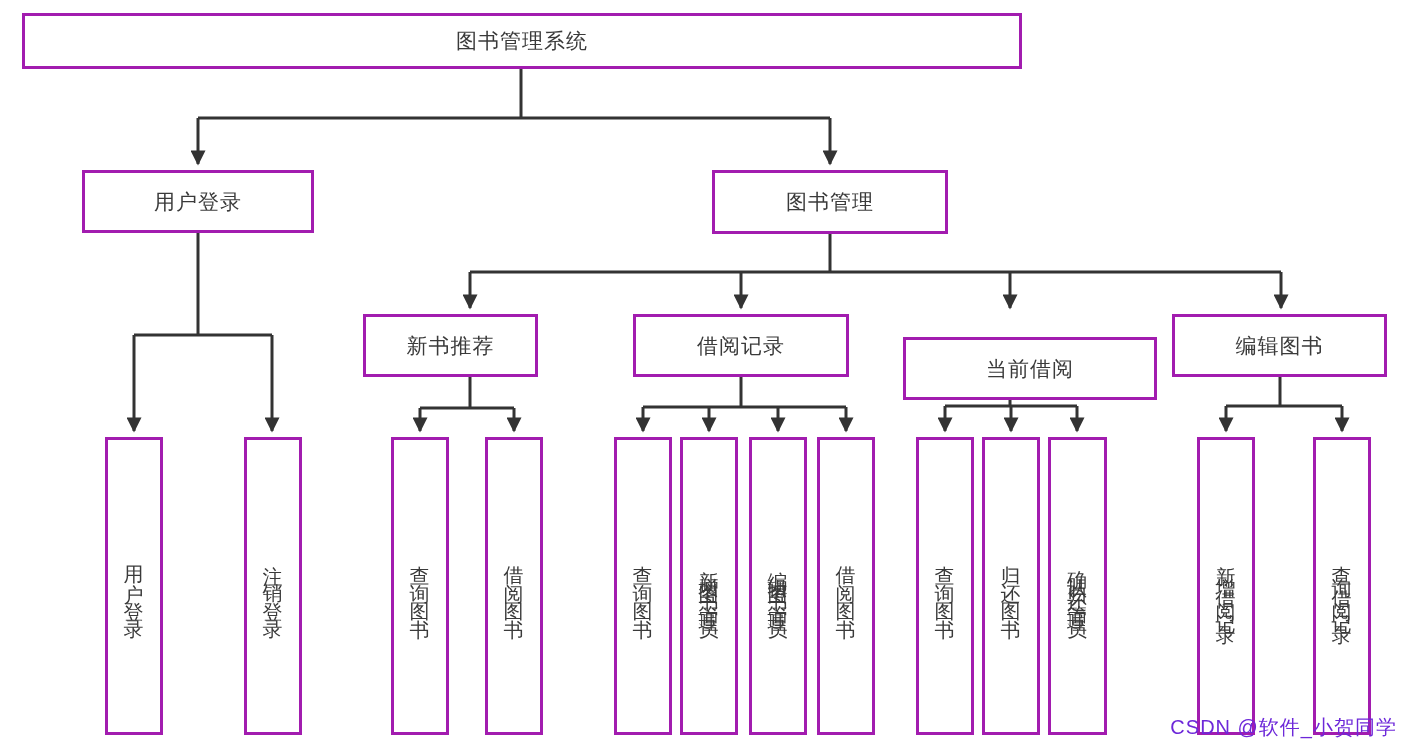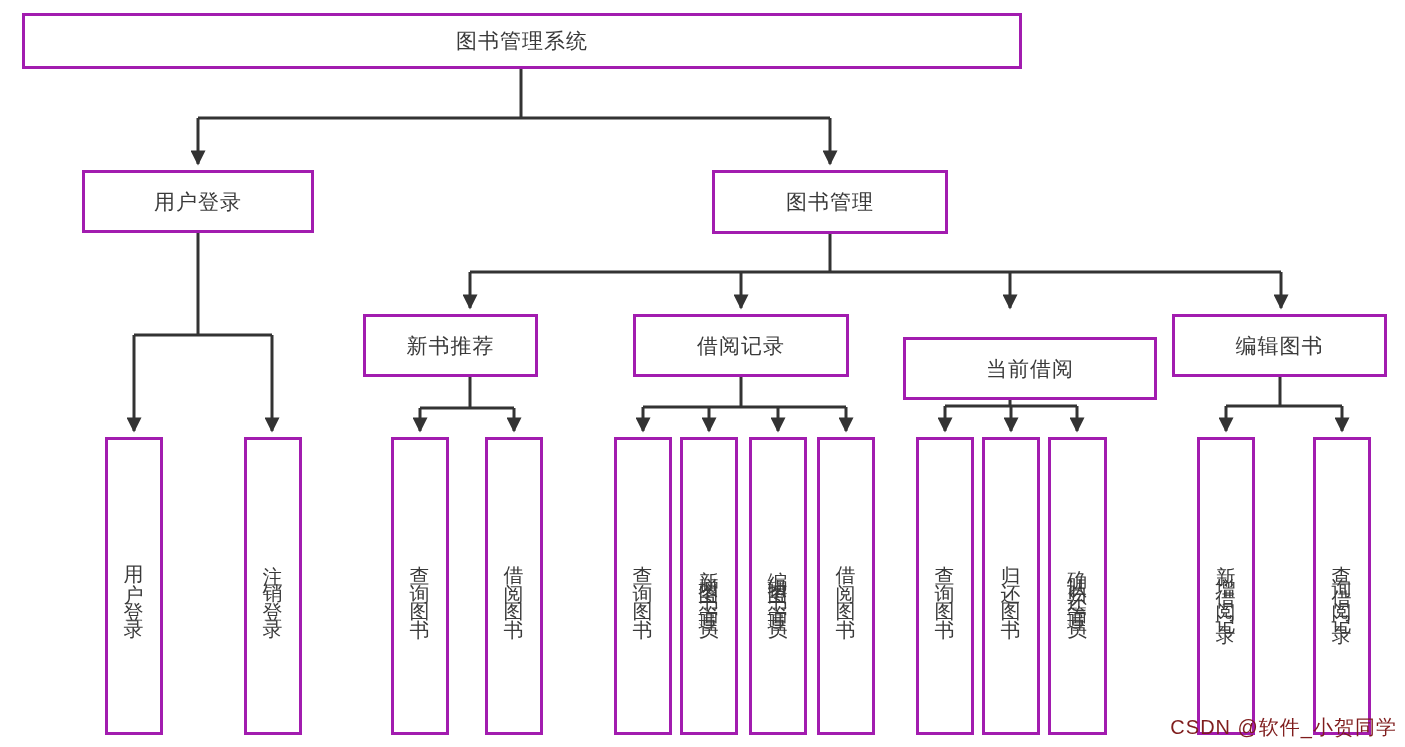--- a/index.html
+++ b/index.html
@@ -36,21 +36,21 @@
     -webkit-writing-mode: vertical-rl;
     text-orientation: mixed;
     font-size:20px;
     color:#3a3a3a;
     line-height:1.0;
   }
   .watermark {
     position:absolute;
     right:8px; top:714px;
     font-size:20px;
-    color:#7f1d1d;
+    color:#6d28d9;
     letter-spacing:1px;
     z-index:3;
     white-space:nowrap;
   }
 </style>
 </head>
 <body>
 
 <div class="canvas">
 

